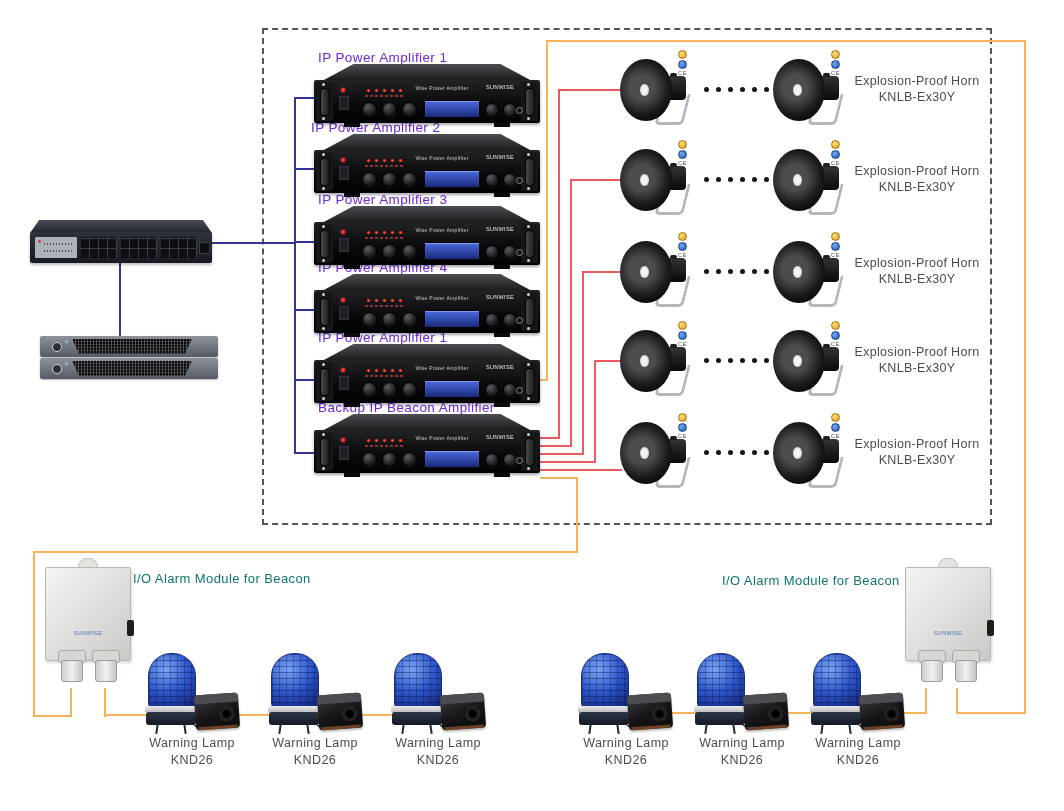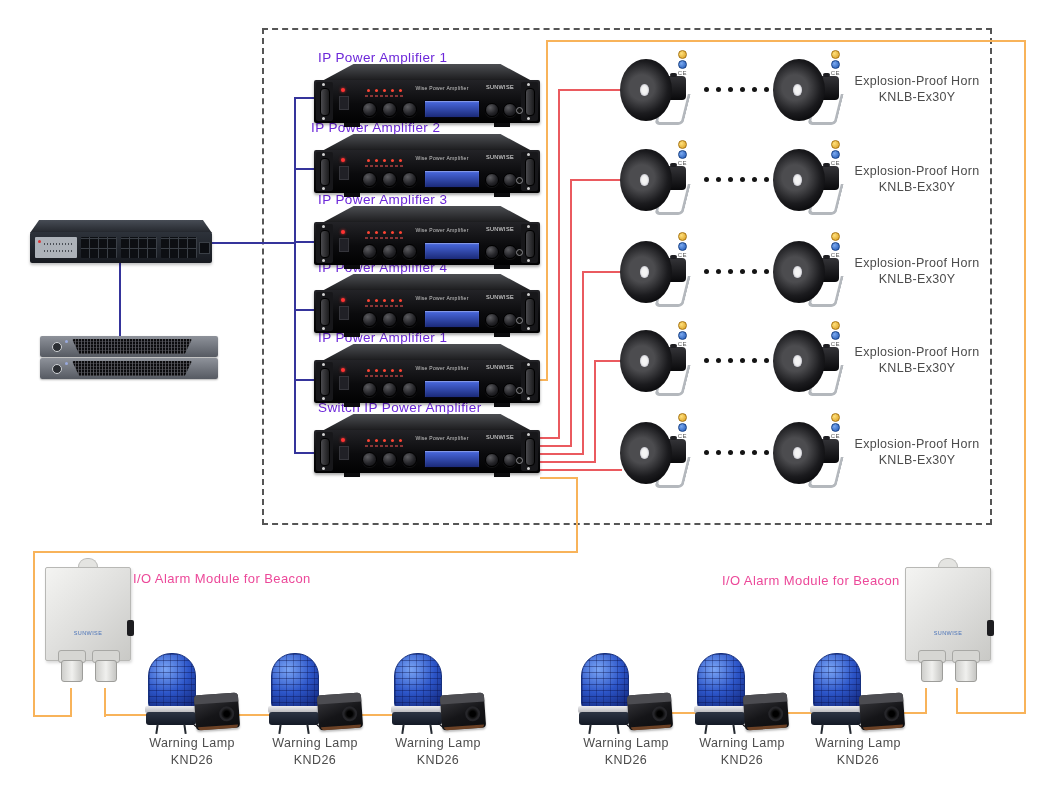--- a/index.html
+++ b/index.html
@@ -97,21 +97,21 @@
   .bump{position:absolute;left:33px;top:0;width:18px;height:10px;border:1px solid #bbbbb8;border-bottom:none;
         border-radius:9px 9px 0 0;background:#e4e4e1;}
   .latch{position:absolute;right:-4px;top:52px;width:7px;height:16px;background:#1d1d20;border-radius:2px;}
   .mbrand{position:absolute;left:0;width:84px;top:62px;text-align:center;font-size:5.5px;color:#4a73b8;letter-spacing:.4px;}
   .gl{position:absolute;top:92px;width:26px;height:31px;}
   .gl:before{content:"";position:absolute;left:0;top:0;width:26px;height:11px;background:#d6d6d3;
              border:1px solid #a8a8a5;border-radius:3px;}
   .gl:after{content:"";position:absolute;left:3px;top:10px;width:20px;height:20px;border:1px solid #9d9d9a;
             border-radius:3px;background:linear-gradient(90deg,#cfcfcc,#f0f0ee 50%,#c6c6c3);}
   .g1{left:13px;} .g2{left:47px;}
-  .mlbl{position:absolute;font:13px/17px "Liberation Sans",sans-serif;color:#ec4899;letter-spacing:.4px;white-space:nowrap;}
+  .mlbl{position:absolute;font:13px/17px "Liberation Sans",sans-serif;color:#0f766e;letter-spacing:.4px;white-space:nowrap;}
   
   .lamp{position:absolute;width:52px;height:82px;}
   .dome{position:absolute;left:3px;top:0;width:46px;height:55px;border:1px solid #16307e;
         border-radius:23px 23px 7px 7px;
         background:repeating-linear-gradient(0deg,rgba(8,14,70,.4) 0 1px,rgba(0,0,0,0) 1px 6px),
                    repeating-linear-gradient(90deg,rgba(8,14,70,.3) 0 1px,rgba(0,0,0,0) 1px 7px),
                    radial-gradient(circle at 35% 28%,#7aa5f5,#2c55c8 48%,#142a80 88%);}
   .band{position:absolute;left:0;top:53px;width:52px;height:7px;border-radius:2px;
         background:linear-gradient(#ececee,#b6b6ba);}
   .lbase{position:absolute;left:1px;top:59px;width:50px;height:13px;border-radius:3px;
@@ -203,21 +203,21 @@
       <b class="srv-pwr"></b>
       <b class="srv-mesh"></b>
     </div>
   </div>
 
   <div class="lbl" style="left:318px;top:49px">IP Power Amplifier 1</div>
   <div class="lbl" style="left:311px;top:119px">IP Power Amplifier 2</div>
   <div class="lbl" style="left:318px;top:191px">IP Power Amplifier 3</div>
   <div class="lbl" style="left:318px;top:259px">IP Power Amplifier 4</div>
   <div class="lbl" style="left:318px;top:329px">IP Power Amplifier 1</div>
-  <div class="lbl" style="left:318px;top:399px">Switch IP Power Amplifier</div>
+  <div class="lbl" style="left:318px;top:399px">Backup IP Beacon Amplifier</div>
 
   <div class="amp" style="left:314px;top:64px">
     <div class="amp-top"></div>
     <div class="amp-front">
       <div class="ear l">
           <i></i>
         </div>
       <div class="ear r">
           <i></i>
         </div>

